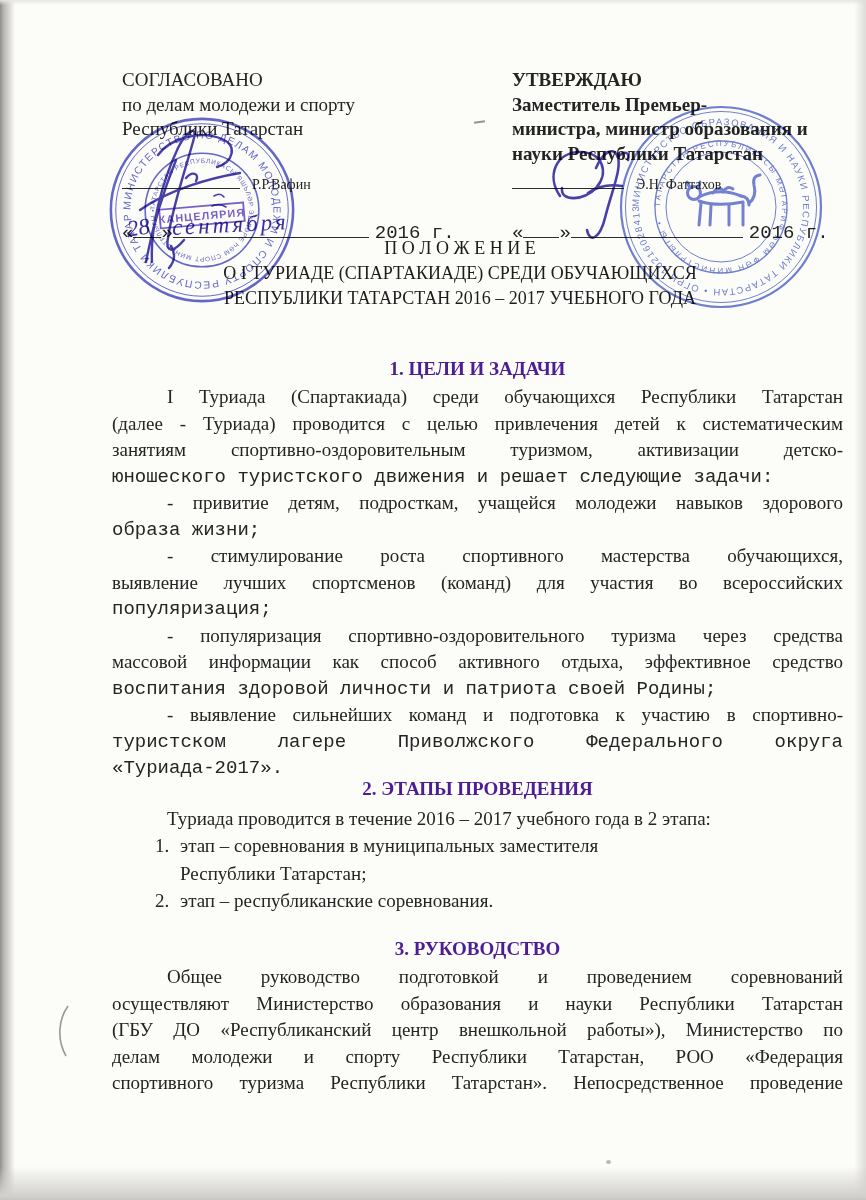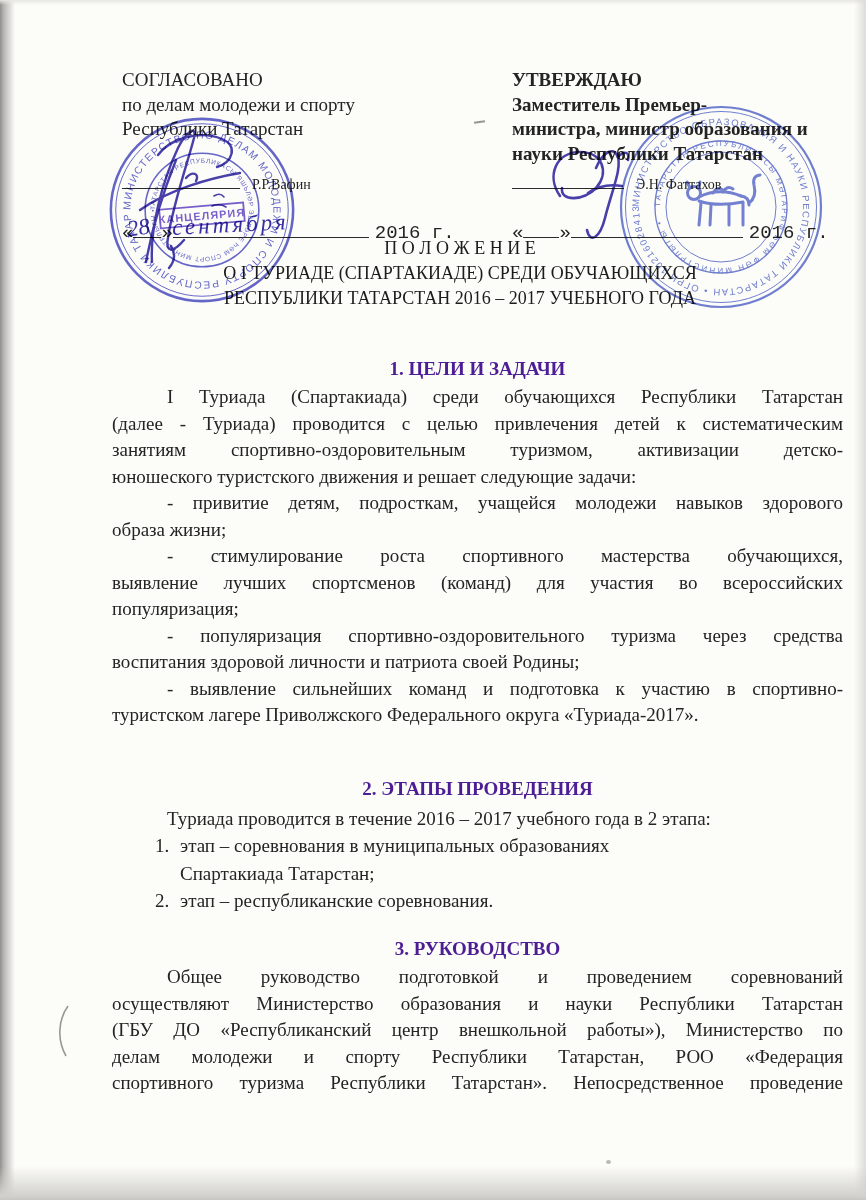--- a/index.html
+++ b/index.html
@@ -39,21 +39,21 @@
   .doc-title{position:absolute;left:90px;top:236px;width:740px;text-align:center;
     font-weight:normal;font-size:18px;line-height:25px;color:#1c1c1c;}
 
   .sec-heading{position:absolute;left:112px;width:731px;text-align:center;
     font-weight:bold;font-size:19px;color:#4c1d95;}
   .h-1{top:358px;} .h-2{top:778px;} .h-3{top:938px;}
 
   .bodyblock{position:absolute;left:112px;width:731px;font-size:19px;line-height:26.5px;}
   .b-1{top:384px;} .b-2intro{top:806px;} .b-2list{top:832px;} .b-3{top:964px;}
   .jline{text-align:justify;text-align-last:justify;}
-  .ln-last{text-align-last:left;}
+  .ln-last{text-align-last:left;font-family:Liberation Mono, monospace;}
   .ln-first{text-indent:55px;}
 
   ol.stages{margin:0;padding:0 0 0 62px;width:520px;}
   ol.stages li{line-height:27.5px;padding-left:6px;}
 
   
   .stamp{position:absolute;mix-blend-mode:multiply;opacity:.82;}
   .stamp-left{left:104px;top:112px;}
   .stamp-right{left:614px;top:100px;}
   .ink-layer{position:absolute;left:0;top:0;mix-blend-mode:multiply;}
@@ -127,37 +127,38 @@
       </div>
     <div class="para">
 
     <div class="jline ln-first">- стимулирование роста спортивного мастерства обучающихся,</div>
         <div class="jline">выявление лучших спортсменов (команд) для участия во всероссийских</div>
         <div class="jline ln-last">популяризация;</div>
       </div>
     <div class="para">
 
     <div class="jline ln-first">- популяризация спортивно-оздоровительного туризма через средства</div>
+        <div class="jline">массовой информации как способ активного отдыха, эффективное средство</div>
         <div class="jline ln-last">воспитания здоровой личности и патриота своей Родины;</div>
       </div>
     <div class="para">
 
     <div class="jline ln-first">- выявление сильнейших команд и подготовка к участию в спортивно-</div>
         <div class="jline ln-last">туристском лагере Приволжского Федерального округа «Туриада-2017».</div>
       </div>
   </div>
 
   <div class="sec-heading h-2">2. ЭТАПЫ ПРОВЕДЕНИЯ</div>
   <div class="bodyblock b-2intro">
     <div class="ln-first">Туриада проводится в течение 2016 – 2017 учебного года в 2 этапа:</div>
   </div>
   <div class="bodyblock b-2list">
     <ol class="stages">
 
-    <li>этап – соревнования в муниципальных образованиях Спартакиада Татарстан;</li>
+    <li>этап – соревнования в муниципальных заместителя Республики Татарстан;</li>
         <li>этап – республиканские соревнования.</li>
       </ol>
   </div>
 
   <div class="sec-heading h-3">3. РУКОВОДСТВО</div>
   <div class="bodyblock b-3">
     <div class="para cont">
 
     <div class="jline ln-first">Общее руководство подготовкой и проведением соревнований</div>
         <div class="jline">осуществляют Министерство образования и науки Республики Татарстан</div>

